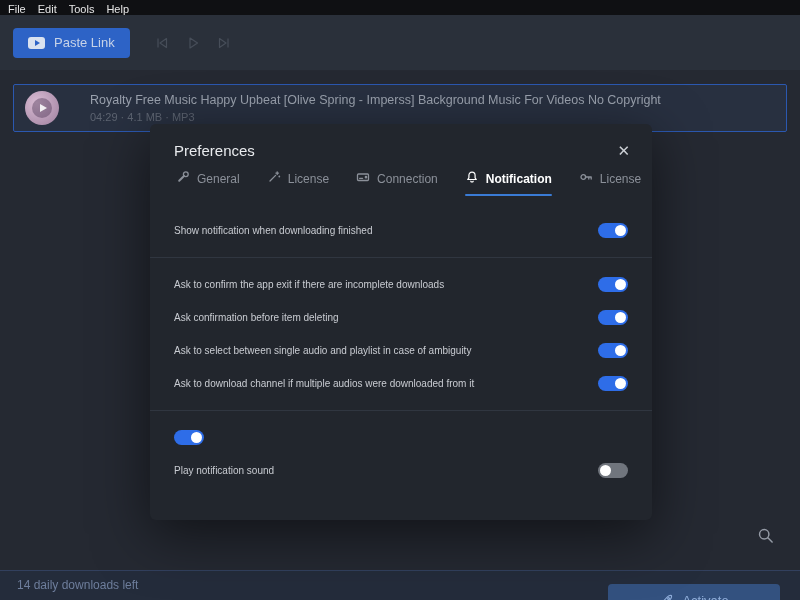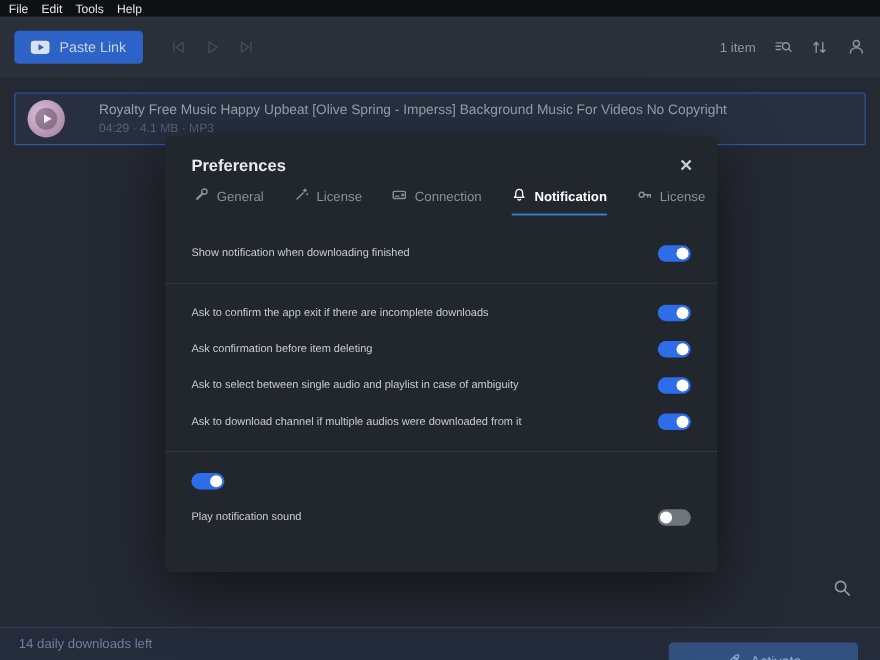--- a/index.html
+++ b/index.html
@@ -59,21 +59,21 @@
   .activate-btn { position:absolute; left:608px; top:584px; width:172px; height:32px;
     background:#33517f; border:none; border-radius:4px; color:#8fadd9;
     font-size:13px; font-family:inherit; display:flex; align-items:center;
     justify-content:center; gap:8px; cursor:pointer; }
 
   
   .modal { position:absolute; left:150px; top:124px; width:502px; height:396px;
     background:#22262d; border-radius:6px; box-shadow:0 14px 55px rgba(0,0,0,.55);
     z-index:10; }
   .modal-header { display:flex; justify-content:space-between; align-items:center;
-    padding:18px 22px 0 24px;font-weight:bold; }
+    padding:18px 22px 0 24px; }
   .modal-title { color:#e9ebee; font-size:15px; }
   .modal-close { color:#ccd0d5; font-size:15px; cursor:pointer; line-height:1; }
   .tabs { display:flex; gap:27px; padding:0 26px; margin-top:11px; }
   .tab { display:flex; align-items:center; gap:7px; color:#8b9099; font-size:12px;
     padding-bottom:9px; position:relative; cursor:pointer; }
   .tab.active { color:#ffffff; font-weight:bold; }
   .tab.active::after { content:''; position:absolute; left:0; right:0; bottom:0;
     height:2px; background:#3a7bd5; border-radius:1px; }
   .tab svg { color:#8b9099; }
   .tab.active svg { color:#ffffff; }
@@ -121,42 +121,20 @@
             <path d="M5 3 L12.5 8 L5 13 Z"></path>
           </svg>
       </span>
       <span class="pb-icon">
         <svg width="16" height="16" viewBox="0 0 16 16" fill="none" stroke="#474e59" stroke-width="1.2" stroke-linejoin="round">
             <path d="M12 3.5 v9"></path>
             <path d="M3.5 3.5 L10 8 L3.5 12.5 Z"></path>
           </svg>
       </span>
     </div>
-    <div class="toolbar-right">
-      <span class="items-count">1 item</span>
-      <span class="tb-icon">
-        <svg width="16" height="16" viewBox="0 0 16 16" fill="none" stroke="#8d939e" stroke-width="1.3" stroke-linecap="round">
-            <path d="M1.5 4 h6 M1.5 7 h4 M1.5 10 h4"></path>
-            <circle cx="10.5" cy="7" r="3.2"></circle>
-            <path d="M12.8 9.3 L15 11.5"></path>
-          </svg>
-      </span>
-      <span class="tb-icon">
-        <svg width="16" height="16" viewBox="0 0 16 16" fill="none" stroke="#8d939e" stroke-width="1.3" stroke-linecap="round">
-            <path d="M5 12.5 V3.5 M5 3.5 L2.9 5.6 M5 3.5 L7.1 5.6"></path>
-            <path d="M11 3.5 V12.5 M11 12.5 L8.9 10.4 M11 12.5 L13.1 10.4"></path>
-          </svg>
-      </span>
-      <span class="tb-icon">
-        <svg width="17" height="17" viewBox="0 0 16 16" fill="none" stroke="#8d939e" stroke-width="1.3" stroke-linecap="round">
-            <circle cx="8" cy="5.3" r="2.6"></circle>
-            <path d="M2.9 13.4 c0-2.9 2.3-4.6 5.1-4.6 s5.1 1.7 5.1 4.6"></path>
-          </svg>
-      </span>
-    </div>
   </div>
 
   <div class="list-item">
     <div class="thumb">
       <div class="thumb-play"></div>
     </div>
     <div class="item-text">
       <div class="item-title">Royalty Free Music Happy Upbeat [Olive Spring - Imperss] Background Music For Videos No Copyright</div>
       <div class="item-meta">04:29 · 4.1 MB · MP3</div>
     </div>

